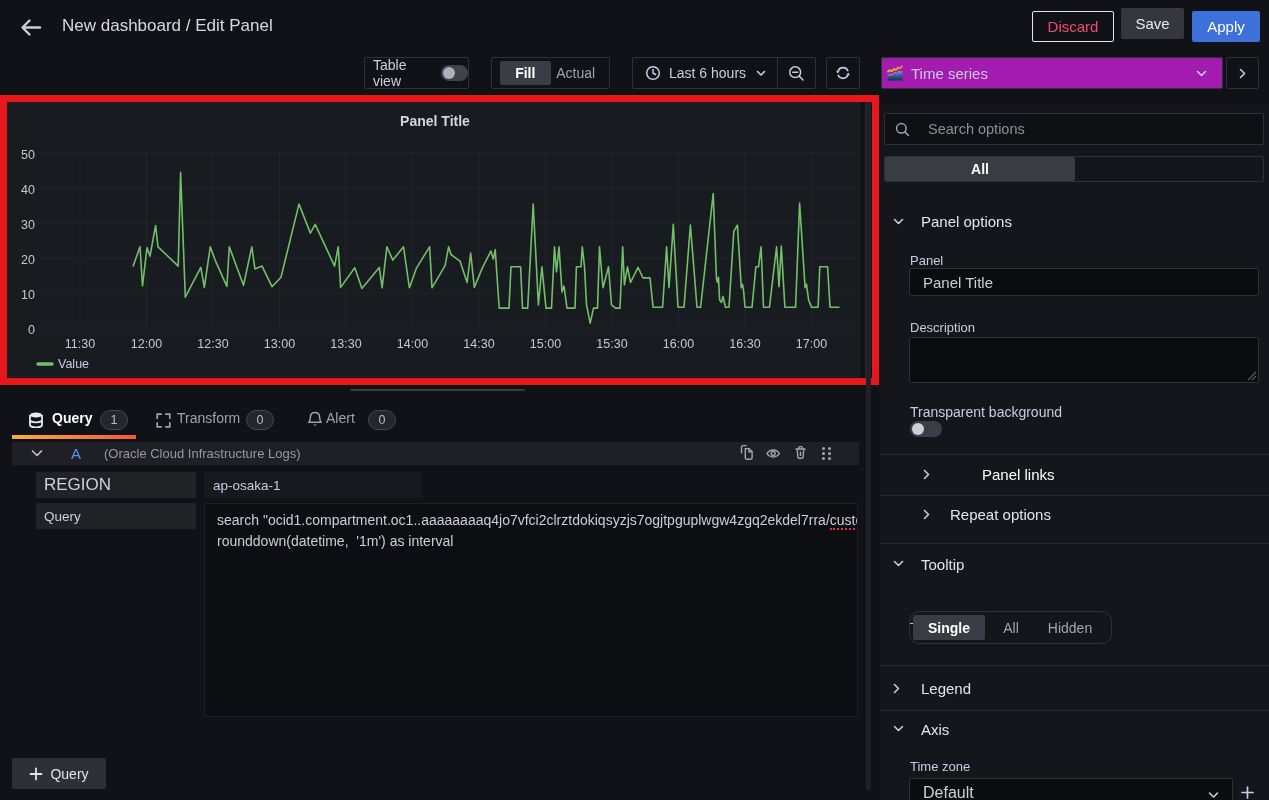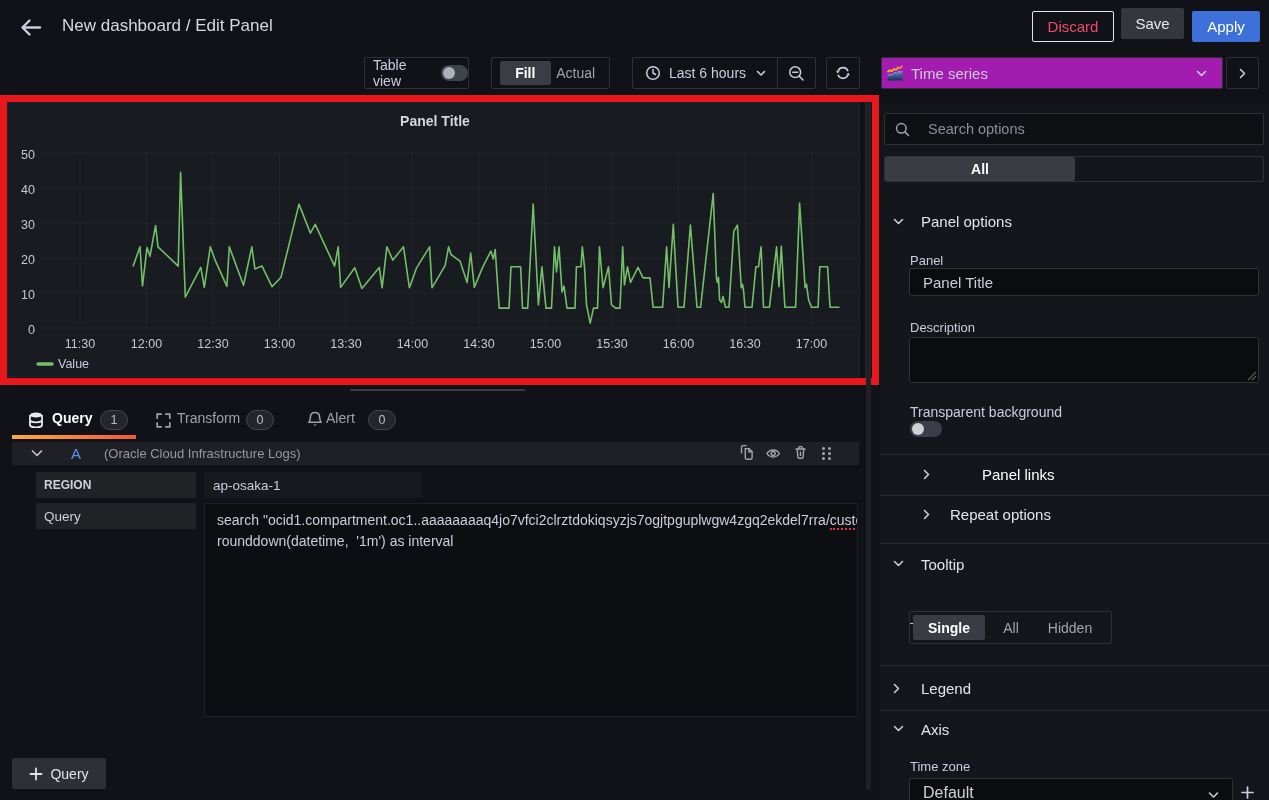--- a/index.html
+++ b/index.html
@@ -151,21 +151,21 @@
     <g fill="#a3a5ad">
       <circle cx="84.5" cy="6.5" r="1.5"></circle>
       <circle cx="90.5" cy="6.5" r="1.5"></circle>
       <circle cx="84.5" cy="11.5" r="1.5"></circle>
       <circle cx="90.5" cy="11.5" r="1.5"></circle>
       <circle cx="84.5" cy="16.5" r="1.5"></circle>
       <circle cx="90.5" cy="16.5" r="1.5"></circle>
     </g>
   </svg>
 
-<div class="abs" style="left:36px;top:472px;width:160px;height:26px;background:#202226;display:flex;align-items:center;padding-left:8px;font-size:12px;font-weight:700;color:#d0d1d7">REGION</div>
+<div class="abs" style="left:36px;top:472px;width:160px;height:26px;background:#202226;display:flex;align-items:center;padding-left:8px;font-size:17px;font-weight:400;color:#d0d1d7">REGION</div>
 <div class="abs" style="left:204px;top:472px;width:218px;height:26px;background:#17191e;display:flex;align-items:center;padding-left:9px;font-size:13.5px;font-weight:500;color:#ccccdc">ap-osaka-1</div>
 <div class="abs" style="left:36px;top:503px;width:160px;height:26px;background:#202226;display:flex;align-items:center;padding-left:8px;font-size:13.5px;color:#d0d1d7">Query</div>
 <div class="abs" style="left:204px;top:503px;width:654px;height:214px;background:#0d0e12;border:1px solid #1d2025;padding:6px 0 0 12px;font-size:14px;color:#ccccdc;line-height:21px;white-space:nowrap;overflow:hidden">search "ocid1.compartment.oc1..aaaaaaaaq4jo7vfci2clrztdokiqsyzjs7ogjtpguplwgw4zgq2ekdel7rra/<span style="border-bottom:2px dotted #e02f44">customer</span><br>rounddown(datetime,&nbsp; '1m') as interval</div>
 
 <div class="abs btn" style="left:12px;top:758px;width:94px;height:31px;background:#2e3036;color:#e3e4e8;font-weight:500">
   <svg width="14" height="14" viewBox="0 0 14 14" style="margin-right:7px">
       <path d="M7 1.5 V12.5 M1.5 7 H12.5" stroke="#e3e4e8" stroke-width="1.8" stroke-linecap="round"></path>
     </svg>Query</div>
 <div class="abs" style="left:866px;top:102px;width:5px;height:688px;background:#1f2127"></div>
 
@@ -237,21 +237,21 @@
     <path d="M1.5 1.5 L5.5 5.5 L1.5 9.5" stroke="#ccccdc" stroke-width="1.6" fill="none" stroke-linecap="round" stroke-linejoin="round"></path>
   </svg>
 <div class="abs" style="left:950px;top:506px;font-size:15px;font-weight:500;color:#e3e4e8">Repeat options</div>
 <div class="divider" style="top:543px"></div>
 
 <svg class="abs" style="left:893px;top:560px" width="11" height="8" viewBox="0 0 11 8">
     <path d="M1.5 1.5 L5.5 5.5 L9.5 1.5" stroke="#ccccdc" stroke-width="1.6" fill="none" stroke-linecap="round" stroke-linejoin="round"></path>
   </svg>
 <div class="abs" style="left:921px;top:556px;font-size:15px;font-weight:500;color:#e3e4e8">Tooltip</div>
 <div class="abs" style="left:910px;top:620px;font-size:13px;font-weight:500;color:#ccccdc">Tooltip mode</div>
-<div class="abs" style="left:909px;top:611px;width:203px;height:33px;border:1px solid #2c3235;border-radius:2px;display:flex;align-items:center;padding:3px">
+<div class="abs" style="left:909px;top:611px;width:203px;height:33px;border:1px solid #2c3235;border-radius:10px;display:flex;align-items:center;padding:3px">
   <div class="btn" style="width:72px;height:25px;background:#3a3c43;color:#fff;font-weight:700">Single</div>
   <div class="btn" style="width:52px;height:25px;color:#a2a4ac">All</div>
   <div class="btn" style="width:66px;height:25px;color:#a2a4ac">Hidden</div>
 </div>
 <div class="divider" style="top:665px"></div>
 <svg class="abs" style="left:893px;top:683px" width="8" height="11" viewBox="0 0 8 11">
     <path d="M1.5 1.5 L5.5 5.5 L1.5 9.5" stroke="#ccccdc" stroke-width="1.6" fill="none" stroke-linecap="round" stroke-linejoin="round"></path>
   </svg>
 <div class="abs" style="left:921px;top:680px;font-size:15px;font-weight:500;color:#e3e4e8">Legend</div>
 <div class="divider" style="top:710px"></div>

